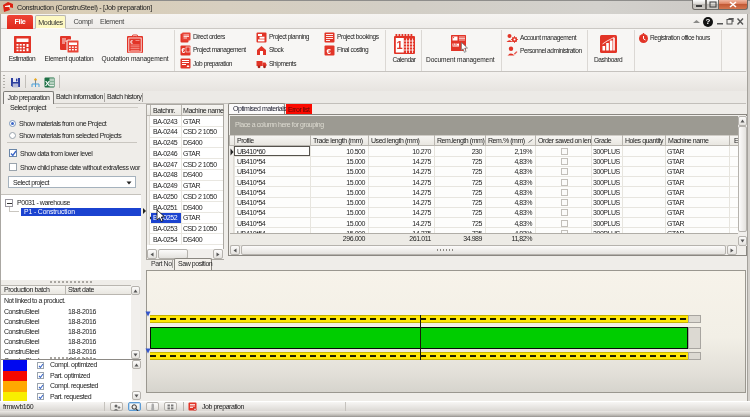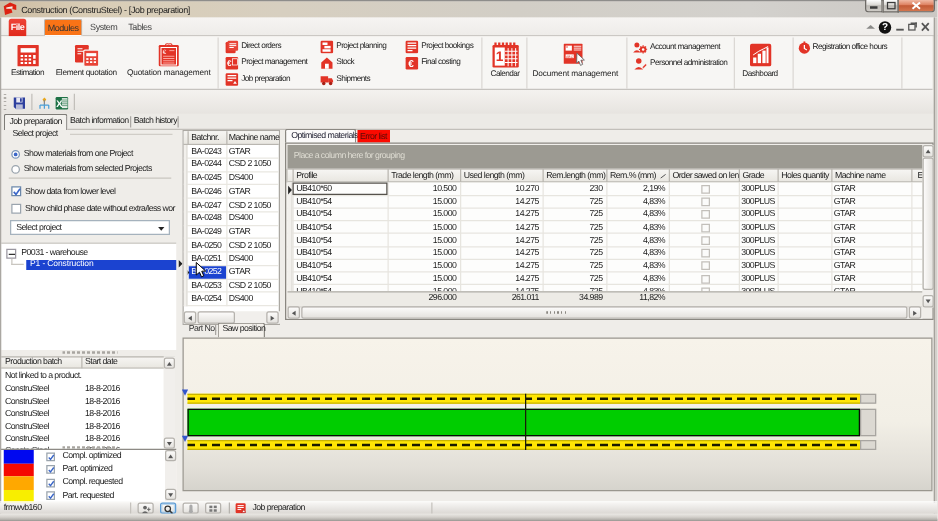--- a/index.html
+++ b/index.html
@@ -8,22 +8,22 @@
 
 #titlebar{left:0;top:0;width:750px;height:14px;background:linear-gradient(90deg,#cdbda4 0%,#d9cdb6 10%,#d7cfc0 30%,#d2cec6 55%,#d3d1cd 80%,#cbc8c4 100%);border-top:1px solid #8e8d8b;}
 #title-text{left:17px;top:2.5px;font-size:7.2px;color:#1d1d1d;letter-spacing:-0.3px;}
 .winbtn{top:0;height:10px;border:1px solid #6d6a66;border-top:none;background:linear-gradient(#fdfdfd,#d9d7d3 45%,#bcb9b4 50%,#cfccc7);color:#444;}
 #btn-close{left:718px;width:30px;background:linear-gradient(#f0b9a4,#dd7f5e 45%,#c25a36 50%,#d4764f);border-bottom-right-radius:3px;}
 #btn-min{left:692px;width:14px;border-bottom-left-radius:3px;}
 #btn-max{left:706px;width:13px;}
 
 #tabrow{left:0;top:14px;width:750px;height:15px;background:linear-gradient(#f6f4f2,#eeece9);border-bottom:1px solid #cbc8c4;}
 .rtab{top:15px;height:14px;font-size:7.2px;line-height:13px;text-align:center;color:#444;letter-spacing:-0.35px;}
-#tab-file{left:7px;width:14px;background:linear-gradient(#ee4437,#e02a1c);color:#fff;border-radius:2px 2px 0 0;font-weight:bold;}
-#tab-modules{left:35px;width:31px;background:#f97316;border:1px solid #b9b6b2;border-bottom:1px solid #fbfafa;border-radius:2px 2px 0 0;color:#333;}
+#tab-file{left:7px;width:26px;background:linear-gradient(#ee4437,#e02a1c);color:#fff;border-radius:2px 2px 0 0;font-weight:bold;}
+#tab-modules{left:35px;width:31px;background:#fef9c3;border:1px solid #b9b6b2;border-bottom:1px solid #fbfafa;border-radius:2px 2px 0 0;color:#333;}
 #tab-system{left:68px;width:30px;}
 #tab-tables{left:98px;width:28px;}
 .mdi{top:17px;height:10px;color:#555;font-size:9px;line-height:10px;}
 
 #ribbon{left:0;top:29px;width:746px;height:43px;background:#f7f6f4;border-bottom:1px solid #c6c3bf;}
 .gsep{top:30px;height:41px;width:1px;background:#dbd8d4;}
 .biglbl{font-size:6.6px;color:#222;text-align:center;letter-spacing:-0.45px;white-space:nowrap;}
 .smalllbl{font-size:6.6px;color:#222;letter-spacing:-0.45px;white-space:nowrap;line-height:10px;}
 
 #toolbar{left:0;top:72px;width:750px;height:19px;background:linear-gradient(#f4f2ef,#e7e4e0);}
@@ -55,22 +55,22 @@
 <div class="abs winbtn" id="btn-max"><svg width="11" height="9">
       <rect x="3" y="2" width="6" height="5" fill="none" stroke="#3b3b3b"></rect>
     </svg></div>
 <div class="abs winbtn" id="btn-close"><svg width="28" height="9">
       <path d="M11 2 L17 7 M17 2 L11 7" stroke="#fff" stroke-width="1.6"></path>
     </svg></div>
 
 <div class="abs" id="tabrow"></div>
 <div class="abs rtab" id="tab-file">File</div>
 <div class="abs rtab" id="tab-modules">Modules</div>
-<div class="abs rtab" id="tab-system">System</div>
-<div class="abs rtab" id="tab-tables">Tables</div>
+<div class="abs rtab" id="tab-system">Compl</div>
+<div class="abs rtab" id="tab-tables">Element</div>
 <svg class="abs mdi" style="left:692px" width="9" height="10">
     <path d="M1 6 L4.5 3 L8 6 Z" fill="#8a8a88"></path>
   </svg>
 <div class="abs mdi" style="left:703px;width:10px;height:10px;border-radius:50%;background:#111;color:#fff;font-size:8px;font-weight:bold;text-align:center;line-height:10px;">?</div>
 <svg class="abs mdi" style="left:716px" width="30" height="10">
     <rect x="1" y="6" width="6" height="1.5" fill="#555"></rect>
     <rect x="11" y="2.5" width="5" height="4.5" fill="none" stroke="#555"></rect>
     <rect x="12.5" y="1" width="5" height="1.2" fill="#555"></rect>
     <rect x="16.3" y="1" width="1.2" height="4" fill="#555"></rect>
     <path d="M21.5 1.5 L27 7.5 M27 1.5 L21.5 7.5" stroke="#555" stroke-width="1.4"></path>

